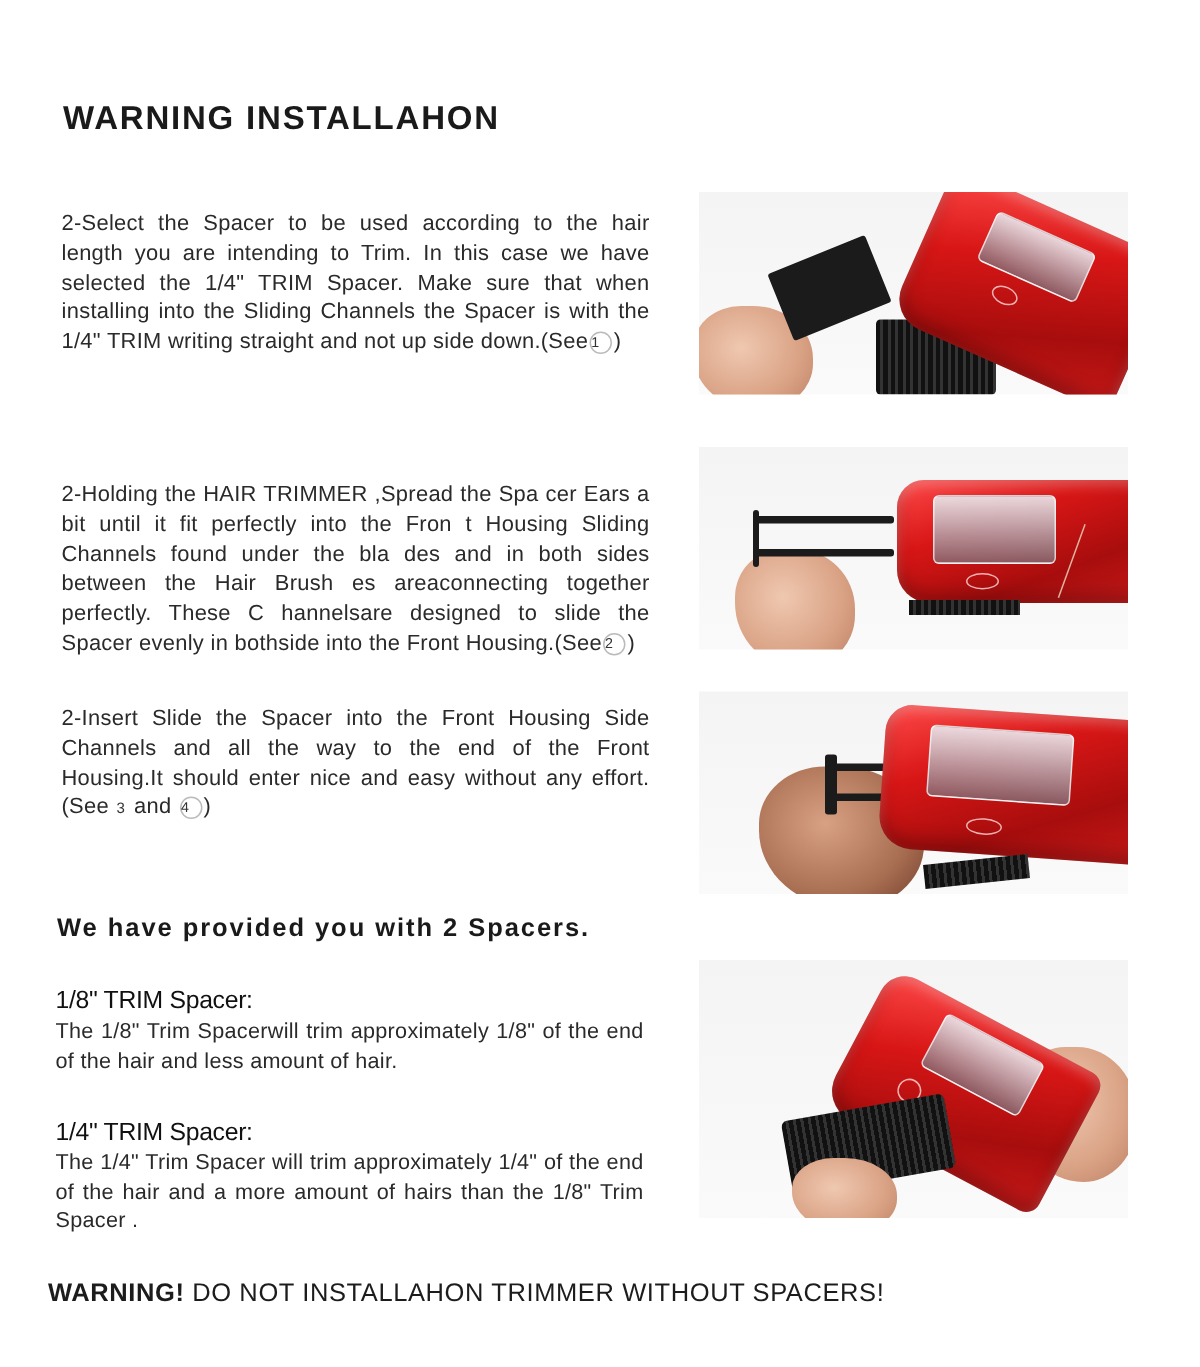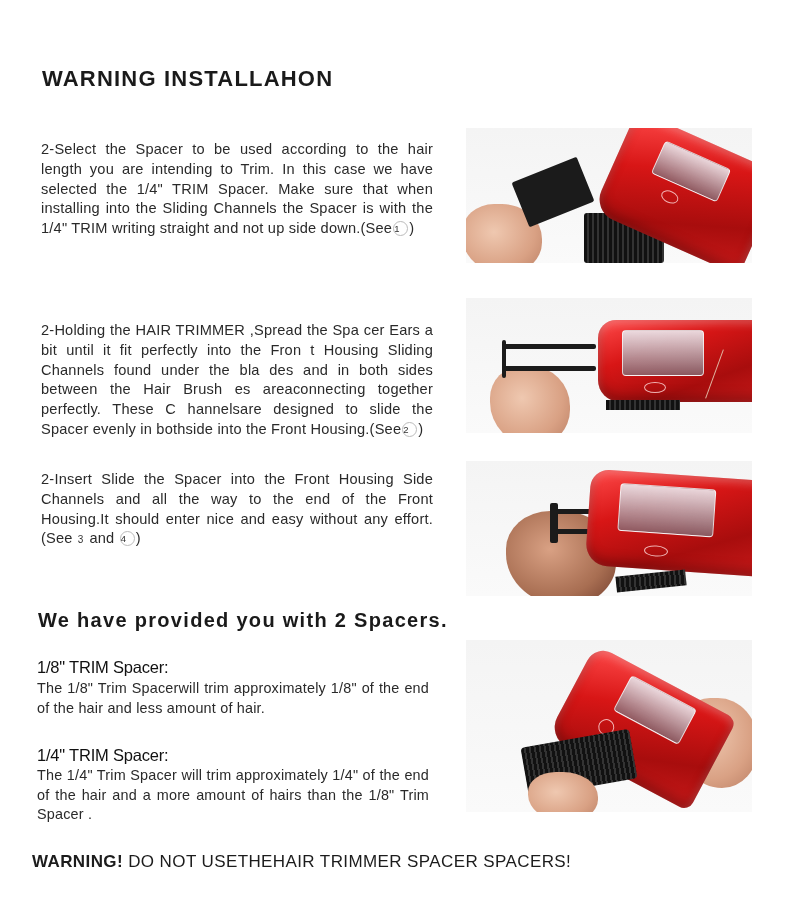--- a/index.html
+++ b/index.html
@@ -17,21 +17,21 @@
   }
   .step1 { top: 140px; }
   .step2 { top: 301px; margin-top: 20px; }
   .step3 { top: 470px; }
   .circ {
     display: inline-block; width: 13px; height: 13px; border: 1px solid #bbb; border-radius: 50%;
     font-size: 9.5px; line-height: 13px; text-align: center; vertical-align: 1px; color: #333; margin: 0 1px;
   }
   .plain-num { font-size: 10px; margin: 0 6px 0 5px; color: #333; }
   .provided {
-    left: 38px; top: 609px; font-size: 20px; font-weight: bold; letter-spacing: 1.3px; color: #1a1a1a;
+    left: 38px; top: 609px; font-size: 17px; font-weight: bold; letter-spacing: 1.3px; color: #1a1a1a;
   }
   .sub-h { left: 37px; font-size: 16.5px; color: #111; letter-spacing: -0.2px; }
   .sub-h1 { top: 658px; }
   .sub-h2 { top: 746px; }
   .sub-p {
     left: 37px; width: 392px; font-size: 14.4px; line-height: 19.6px; color: #2a2a2a;
     text-align: justify; text-align-last: left; letter-spacing: 0.2px;
   }
   .sub-p1 { top: 679px; }
   .sub-p2 { top: 766px; }
@@ -89,21 +89,21 @@
 
 <div class="abs provided">We have provided you with 2 Spacers.</div>
 
 <div class="abs sub-h sub-h1">1/8" TRIM Spacer:</div>
 <div class="abs sub-p sub-p1">The 1/8" Trim Spacerwill trim approximately 1/8" of the end of the hair and less amount of hair.</div>
 
 <div class="abs sub-h sub-h2">1/4" TRIM Spacer:</div>
 <div class="abs sub-p sub-p2">The 1/4" Trim Spacer will trim approximately 1/4" of the end of the hair and a more amount of hairs than the 1/8" Trim Spacer .</div>
 
 <div class="abs warning">
-  <b>WARNING!</b><span> DO NOT USETHEHAIR TRIMMER SPACER SPACERS!</span>
+  <b>WARNING!</b><span> DO NOT INSTALLAHON TRIMMER WITHOUT SPACERS!</span>
 </div>
 
 <div class="abs photo p1">
   <div class="hand" style="left:-4px; top:76px; width:80px; height:70px;"></div>
   <div class="spacer-black" style="left:52px; top:40px; width:70px; height:48px; transform:rotate(-22deg);"></div>
   <div class="comb" style="left:118px; top:85px; width:80px; height:50px; border-radius:3px;"></div>
   <div class="body-red" style="left:142px; top:10px; width:160px; height:110px; transform:rotate(24deg);">
     <div class="window" style="left:38px; top:16px; width:70px; height:34px;"></div>
     <div class="logo" style="left:56px; top:60px; width:16px; height:10px;"></div>
   </div>

